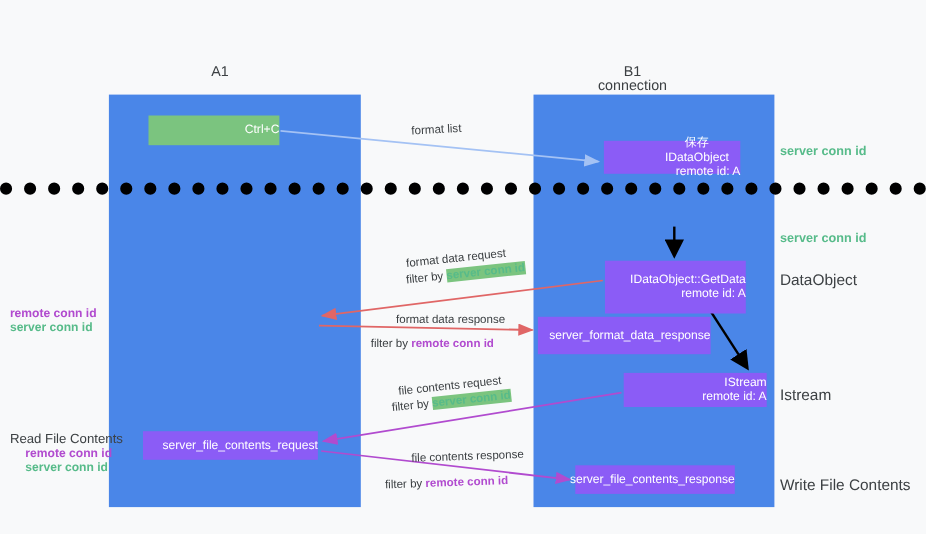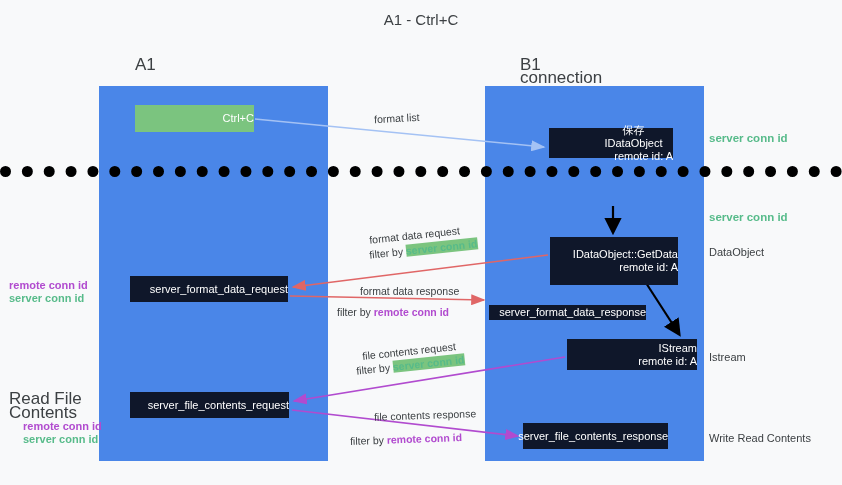--- a/index.html
+++ b/index.html
@@ -14,21 +14,21 @@
   .abs{position:absolute;}
 
   
   #title{
     left:0;top:10px;width:842px;text-align:center;
     font-size:15px;color:#3c4043;line-height:20px;
   }
 
   
   .col-head{
-    text-align:left;font-size:17px;color:#3c4043;line-height:13px;
+    text-align:center;font-size:13px;color:#3c4043;line-height:13px;
   }
   #head-a1{left:135px;top:58px;width:130px;}
   #head-b1{left:520px;top:58px;width:110px;}
 
   
   .lane{background:#4a86e8;}
   #lane-a1{left:99px;top:86px;width:229px;height:375px;}
   #lane-b1{left:485px;top:86px;width:219px;height:375px;}
 
   
@@ -38,46 +38,46 @@
   }
 
   
   .node{
     box-sizing:border-box;
     display:flex;flex-direction:column;
     align-items:flex-end;justify-content:center;
     color:#ffffff;font-size:11px;line-height:13px;text-align:center;padding-left:45px;
   }
   .green{background:#7bc47f;}
-  .orange{background:#0f172a;}
+  .orange{background:#8b5cf6;}
   .node .l2{font-size:11px;}
 
   #n-ctrlc{left:135px;top:105px;width:119px;height:27px;}
   #n-idataobject{left:549px;top:128px;width:124px;height:30px;}
   #n-ctrlv{left:554px;top:181px;width:119px;height:24px;}
   #n-getdata{left:550px;top:237px;width:128px;height:48px;}
   #n-fmt-req{left:130px;top:276px;width:158px;height:26px;}
-  #n-fmt-resp{left:489px;top:305px;width:157px;height:15px;}
+  #n-fmt-resp{left:489px;top:288px;width:157px;height:34px;}
   #n-istream{left:567px;top:339px;width:130px;height:31px;}
   #n-file-req{left:130px;top:392px;width:159px;height:26px;}
   #n-file-resp{left:523px;top:423px;width:145px;height:26px;}
 
   
-  .ann{font-size:11px;color:#3c4043;}
+  .ann{font-size:14px;color:#3c4043;}
   .ann-green{font-size:11.5px;color:#57bb8a;font-weight:bold;}
   #ann-srv1{left:709px;top:132px;}
   #ann-srv2{left:709px;top:211px;}
   #ann-dataobject{left:709px;top:246px;}
   #ann-istream{left:709px;top:351px;}
   #ann-write{left:709px;top:432px;}
 
   
   .lab-purple{font-size:11px;color:#b14bcf;font-weight:bold;line-height:13px;}
   .lab-green{font-size:11px;color:#57bb8a;font-weight:bold;line-height:13px;}
-  .lab-black{font-size:17px;color:#3c4043;line-height:14px;}
+  .lab-black{font-size:12px;color:#3c4043;line-height:14px;}
   #left-fmt{left:9px;top:279px;width:88px;text-align:left;}
   #left-file{left:9px;top:392px;width:112px;text-align:left;}
 
   
   .edge-lab{font-size:10.5px;color:#3c4043;line-height:14px;white-space:nowrap;}
   .edge-lab b.green{color:#57bb8a;font-weight:bold;}
   .edge-lab b.purple{color:#b14bcf;font-weight:bold;}
   #el-formatlist{left:374px;top:111px;transform:rotate(-3deg);}
   #el-fdreq{left:369px;top:228px;transform:rotate(-6deg);}
   #el-fdreq2{left:369px;top:242px;transform:rotate(-6deg);}
@@ -89,21 +89,20 @@
   #el-fcresp2{left:350px;top:432px;transform:rotate(-2deg);}
 
   svg#wires{position:absolute;left:0;top:0;width:842px;height:485px;pointer-events:none;}
 </style>
 </head>
 <body>
 
 <div id="canvas">
 
   <div class="abs" id="title">
-    <div>A1 - Ctrl+C</div>
   </div>
 
   <div class="abs col-head" id="head-a1">
     <div>A1</div>
   </div>
   <div class="abs col-head" id="head-b1">
     <div>B1</div>
     <div>connection</div>
   </div>
 
@@ -151,23 +150,20 @@
     <div>保存IDataObject</div>
     <div class="l2">remote id: A</div>
   </div>
 
 
   <div class="abs node orange" id="n-getdata">
     <div>IDataObject::GetData</div>
     <div class="l2">remote id: A</div>
   </div>
 
-  <div class="abs node orange" id="n-fmt-req">
-    <div>server_format_data_request</div>
-  </div>
 
   <div class="abs node orange" id="n-fmt-resp">
     <div>server_format_data_response</div>
   </div>
 
   <div class="abs node orange" id="n-istream">
     <div>IStream</div>
     <div class="l2">remote id: A</div>
   </div>
 
@@ -176,21 +172,21 @@
   </div>
 
   <div class="abs node orange" id="n-file-resp">
     <div>server_file_contents_response</div>
   </div>
 
   <div class="abs ann-green" id="ann-srv1">server conn id</div>
   <div class="abs ann-green" id="ann-srv2">server conn id</div>
   <div class="abs ann" id="ann-dataobject">DataObject</div>
   <div class="abs ann" id="ann-istream">Istream</div>
-  <div class="abs ann" id="ann-write">Write Read Contents</div>
+  <div class="abs ann" id="ann-write">Write File Contents</div>
 
   <div class="abs" id="left-fmt">
     <div class="lab-purple">remote conn id</div>
     <div class="lab-green">server conn id</div>
   </div>
 
   <div class="abs" id="left-file">
     <div class="lab-black">Read File Contents</div>
     <div class="lab-purple" style="margin-left:14px;">remote conn id</div>
     <div class="lab-green" style="margin-left:14px;">server conn id</div>

